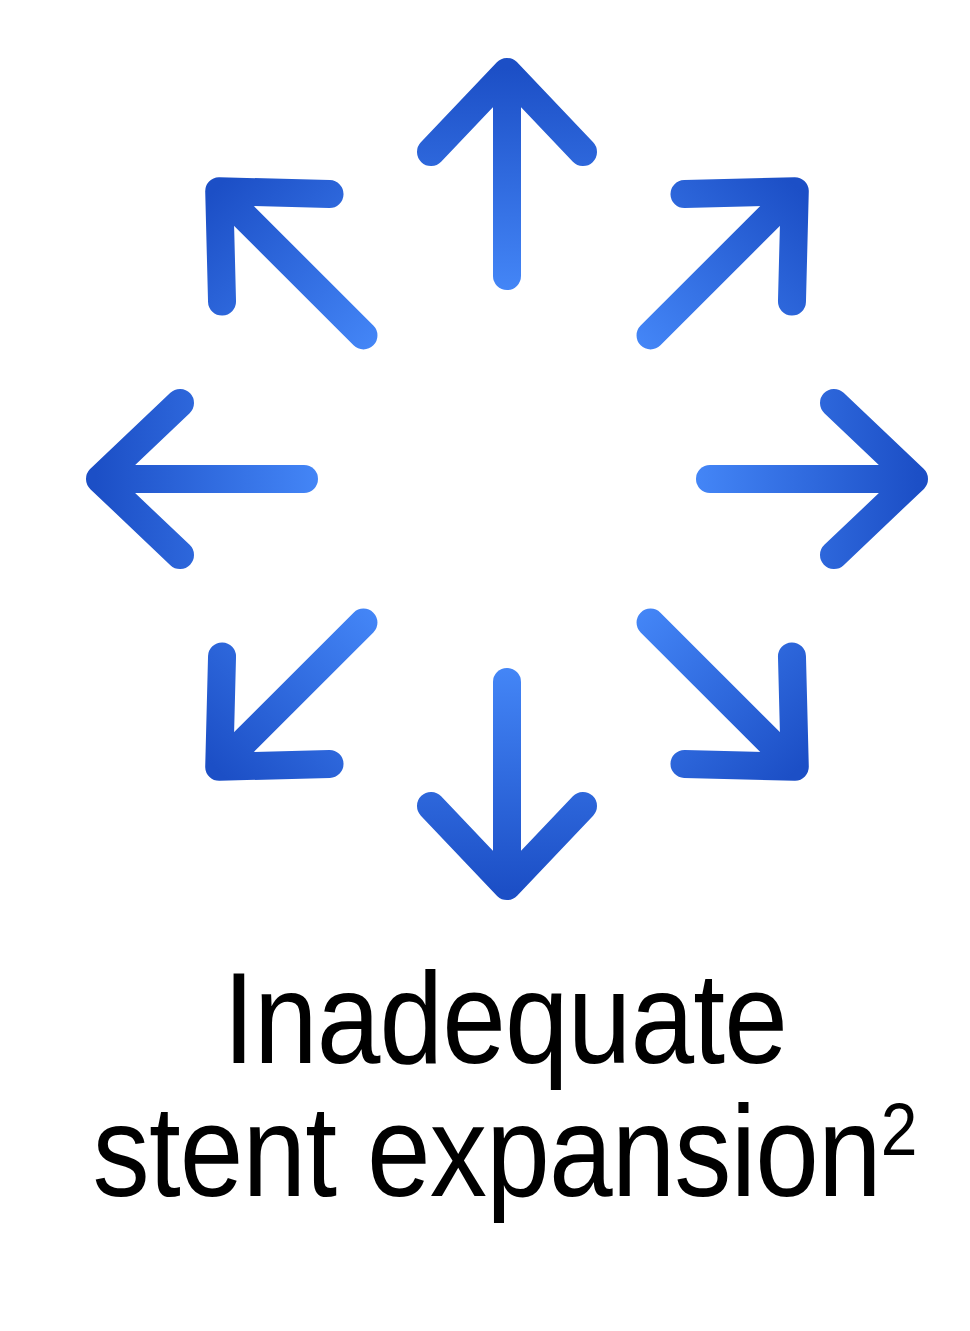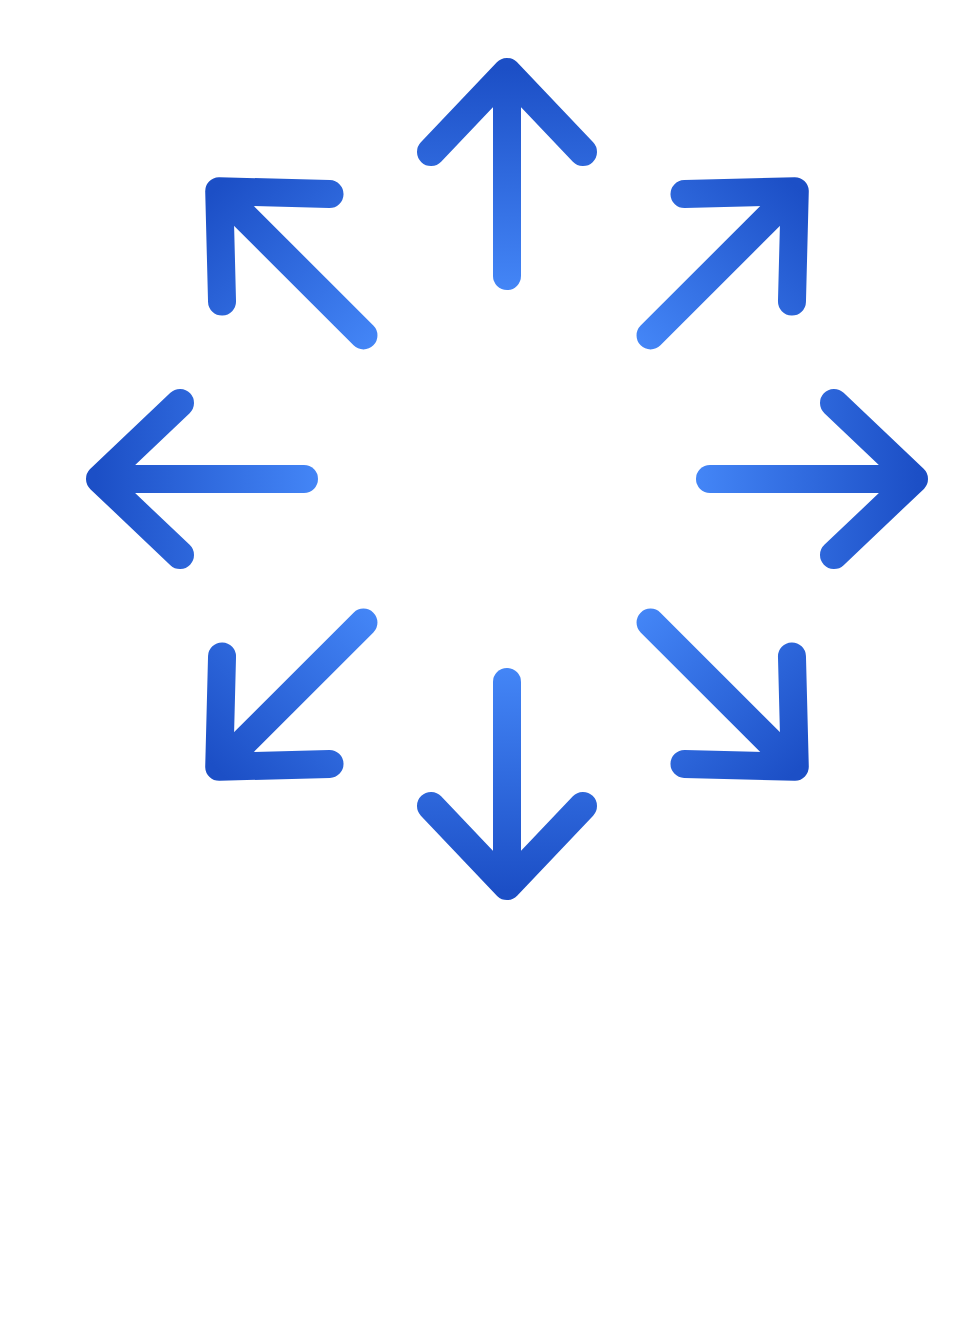--- a/index.html
+++ b/index.html
@@ -71,14 +71,18 @@
       <use href="#arrow" transform="rotate(45 507 479)"></use>
       <use href="#arrow" transform="rotate(90 507 479)"></use>
       <use href="#arrow" transform="rotate(135 507 479)"></use>
       <use href="#arrow" transform="rotate(180 507 479)"></use>
       <use href="#arrow" transform="rotate(225 507 479)"></use>
       <use href="#arrow" transform="rotate(270 507 479)"></use>
       <use href="#arrow" transform="rotate(315 507 479)"></use>
     </svg>
   </div>
 
+  <div class="caption">
+    <span class="line">Inadequate</span>
+    <span class="line"><span>stent expansion</span><sup class="ref">2</sup></span>
+  </div>
 
 </div>
 
 </body></html>

